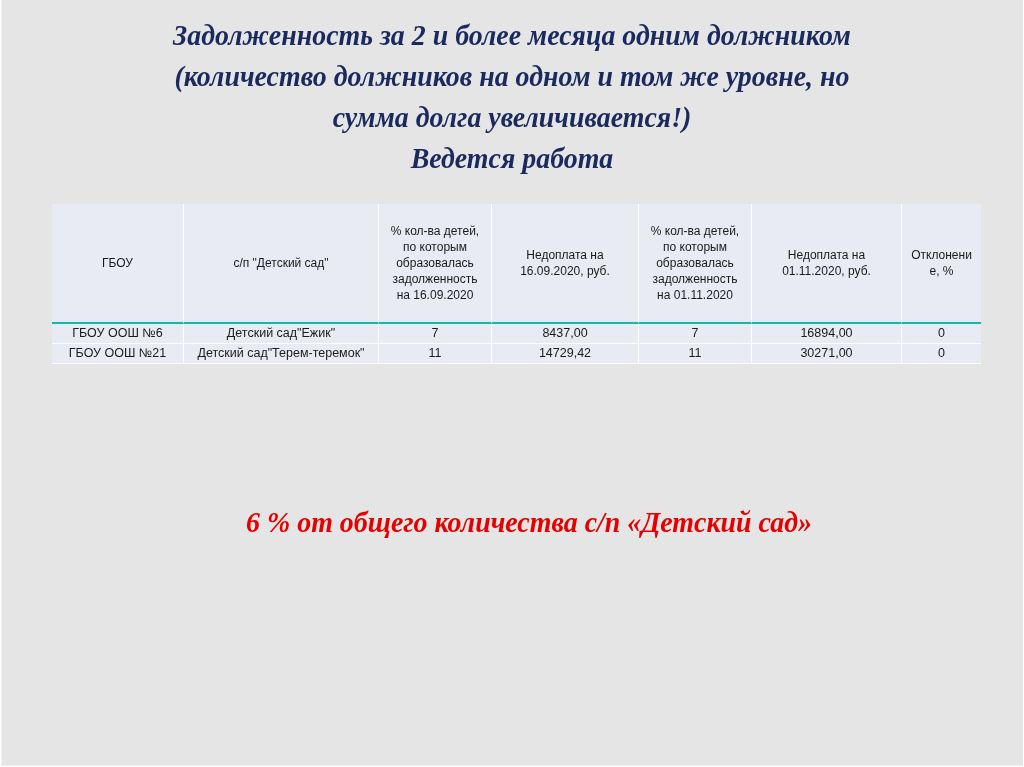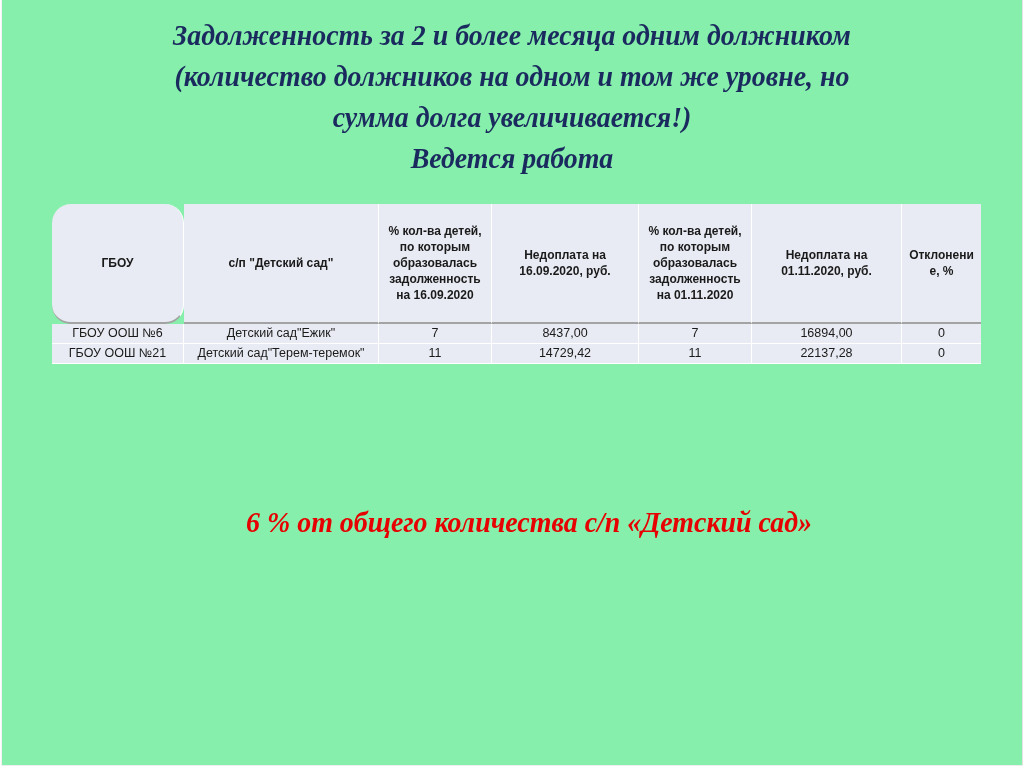--- a/index.html
+++ b/index.html
@@ -12,21 +12,21 @@
       height: 767px;
       position: relative;
       overflow: hidden;
     }
     .slide {
       position: absolute;
       left: 1px;
       top: 0;
       width: 1020px;
       height: 765px;
-      background: #86efac;
+      background: #e5e5e5;
       border-right: 1px solid #e4e4e4;
       border-bottom: 1px solid #eeeeee;
       border-left: 1px solid #f2f2f2;
     }
     .title {
       position: absolute;
       left: 0;
       top: 14px;
       width: 1020px;
       text-align: center;
@@ -54,36 +54,36 @@
     .data-table th,
     .data-table td {
       background: #e8ebf3;
       border-right: 1px solid #ffffff;
       border-bottom: 1px solid #ffffff;
       text-align: center;
       vertical-align: middle;
       padding: 0 2px;
     }
     .data-table th {
-      font-weight: bold;
+      font-weight: normal;
       height: 118px;
       line-height: 16px;
-      border-bottom: 2px solid #a3a3a3;
+      border-bottom: 2px solid #14b8a6;
     }
     .data-table td {
       height: 19px;
       line-height: 19px;
       font-size: 12.5px;
       white-space: nowrap;
       text-align: center;
     }
     .data-table th:last-child,
     .data-table td:last-child { border-right: none; margin-top: 40px; }
 
-    .c1 { width: 127px; border-radius: 19px; }
+    .c1 { width: 127px; }
     .c2 { width: 190px; }
     .c3 { width: 108px; }
     .c4 { width: 142px; }
     .c5 { width: 108px; }
     .c6 { width: 145px; }
     .c7 { width: 75px; }
 
     .note {
       position: absolute;
       left: 0;
@@ -155,21 +155,21 @@
         <td>7</td>
         <td>16894,00</td>
         <td>0</td>
       </tr>
       <tr>
         <td>ГБОУ ООШ №21</td>
         <td>Детский сад"Терем-теремок"</td>
         <td>11</td>
         <td>14729,42</td>
         <td>11</td>
-        <td>22137,28</td>
+        <td>30271,00</td>
         <td>0</td>
       </tr>
     </tbody>
   </table>
 
   <div class="note">6 % от общего количества с/п «Детский сад»</div>
 
 </div>
 
 </body></html>

